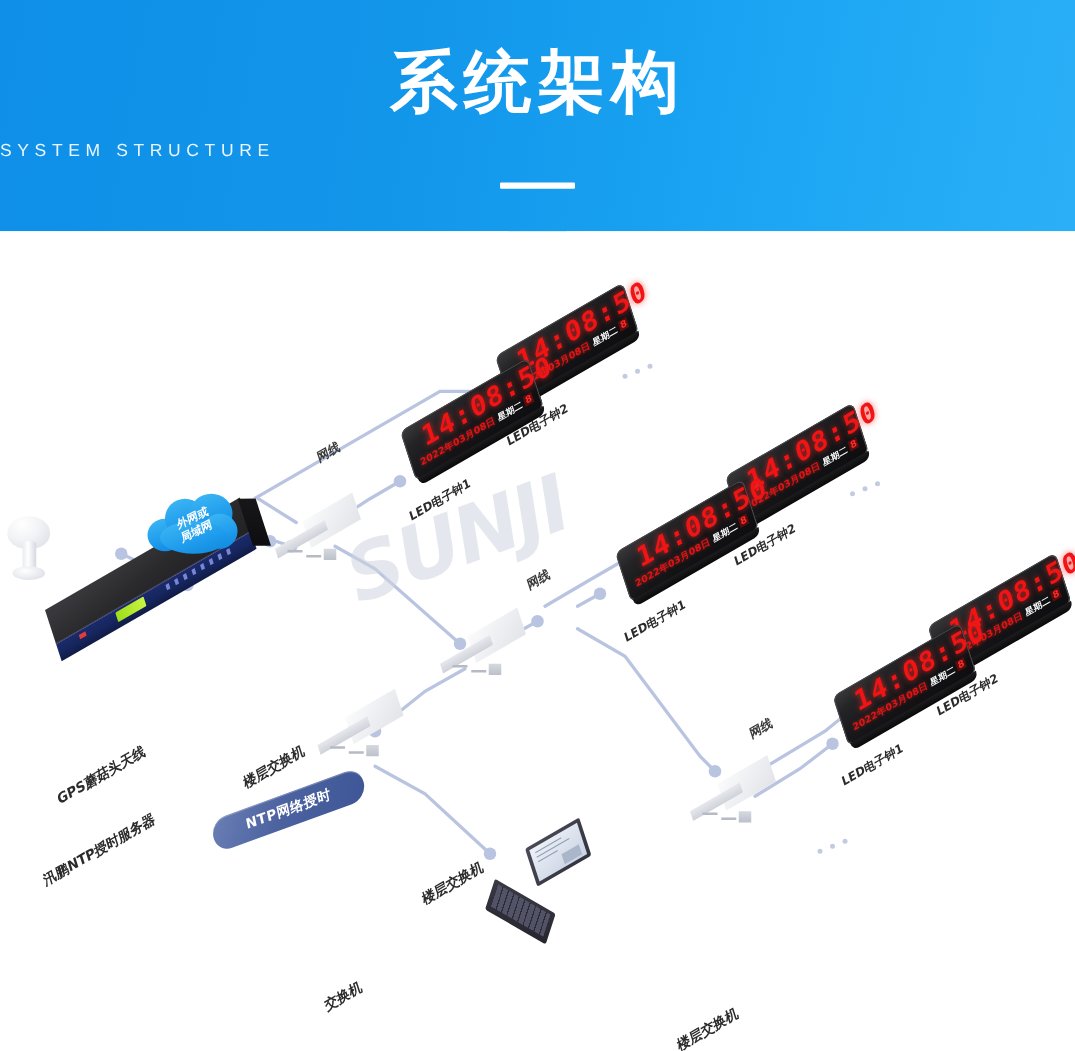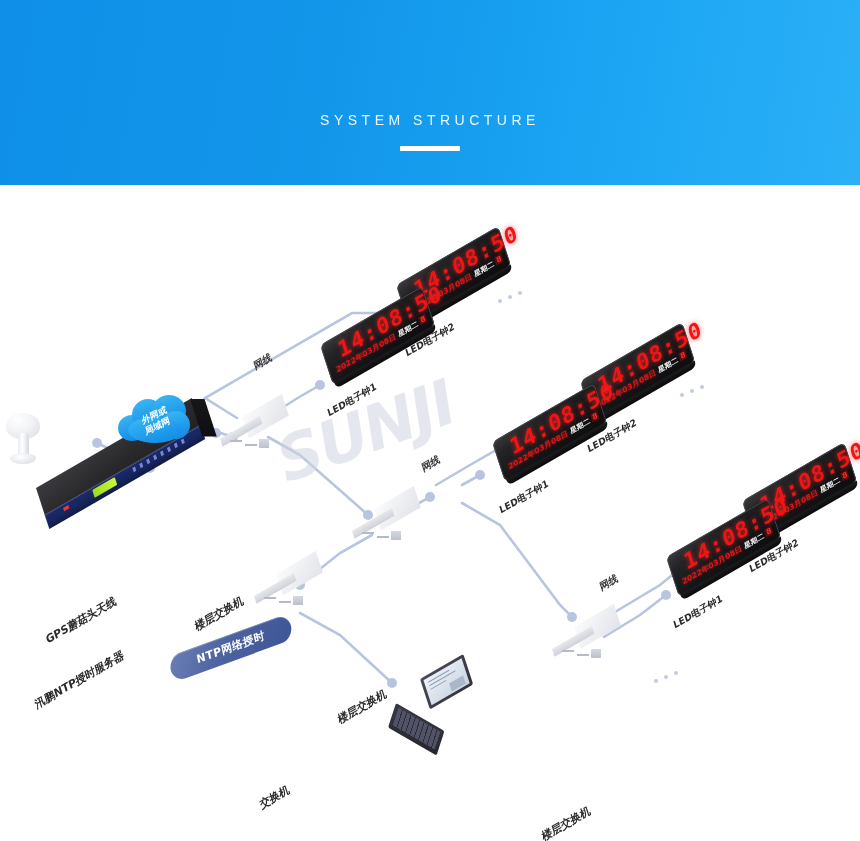--- a/index.html
+++ b/index.html
@@ -33,21 +33,20 @@
     font-size: 54px;
     font-weight: bold;
     letter-spacing: 5px;
     line-height: 64px;
     font-family: "DejaVu Sans", "Liberation Sans", sans-serif;
   }
   #banner-sub {
     position: absolute;
     left: 0; top: 112px;
     width: 860px;
-    text-align: center;
     color: #eaf6ff;
     font-size: 14px;
     letter-spacing: 4.5px;
     font-weight: normal;
   }
   #banner-rule {
     position: absolute;
     left: 400px; top: 146px;
     width: 60px;
     height: 5px;
@@ -349,20 +348,21 @@
     width: 4px; height: 4px;
     background: #c2cbe0;
     border-radius: 50%;
     display: block;
   }
 </style>
 </head>
 <body>
 
 <div id="banner">
+  <div id="banner-title">系统架构</div>
   <div id="banner-sub">SYSTEM STRUCTURE</div>
   <div id="banner-rule"></div>
 </div>
 <div id="banner-arrow"></div>
 
 <div id="diagram">
 
   <svg id="wires" viewBox="0 0 860 656">
     <g fill="none" stroke="#b9c4e0" stroke-width="2.6" stroke-linecap="round">
 

